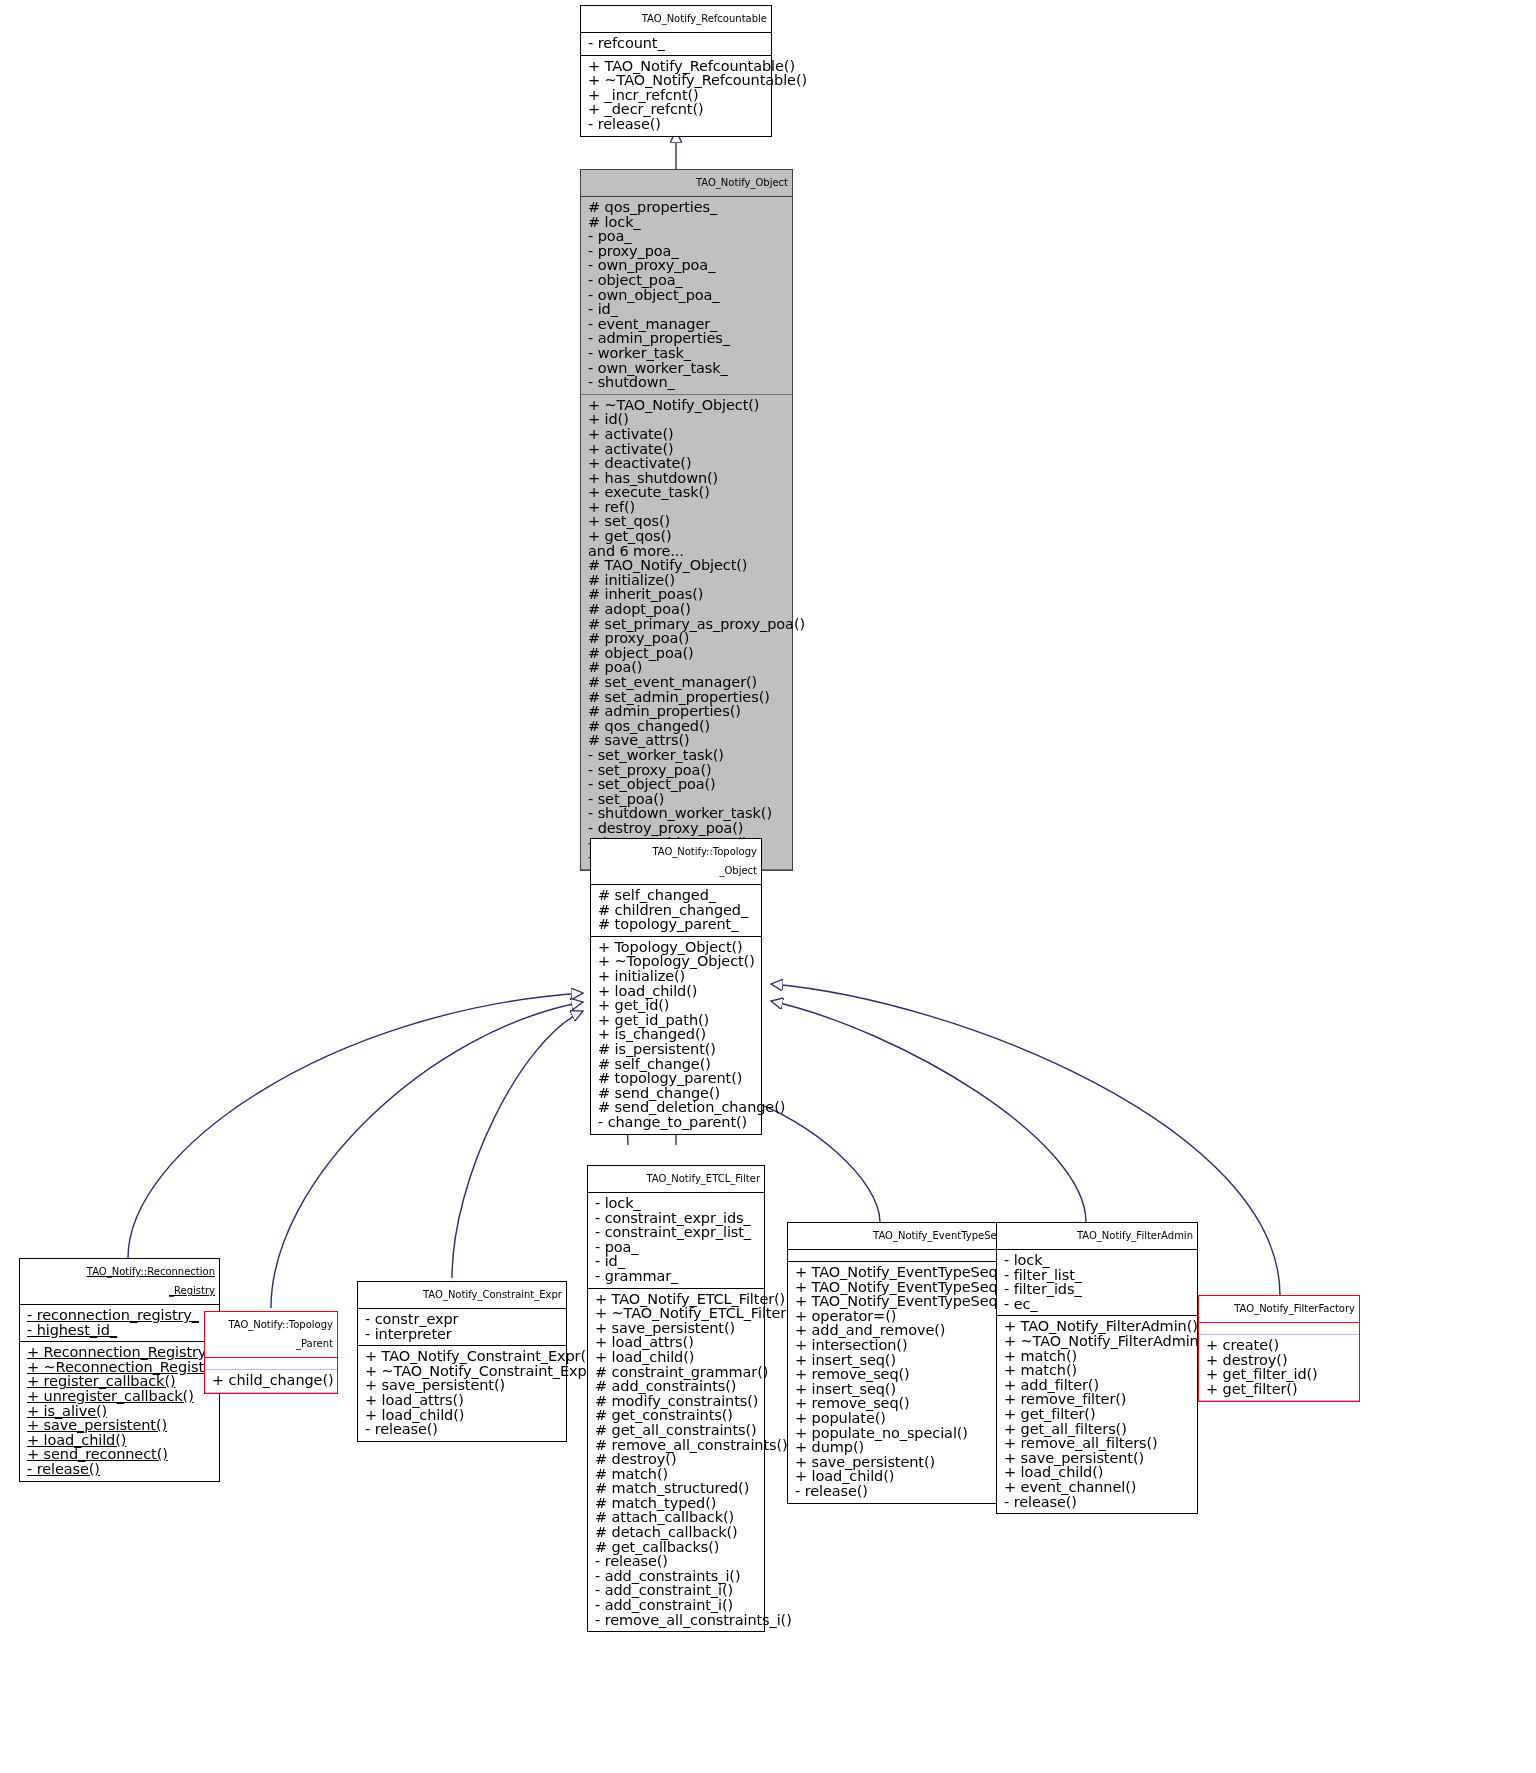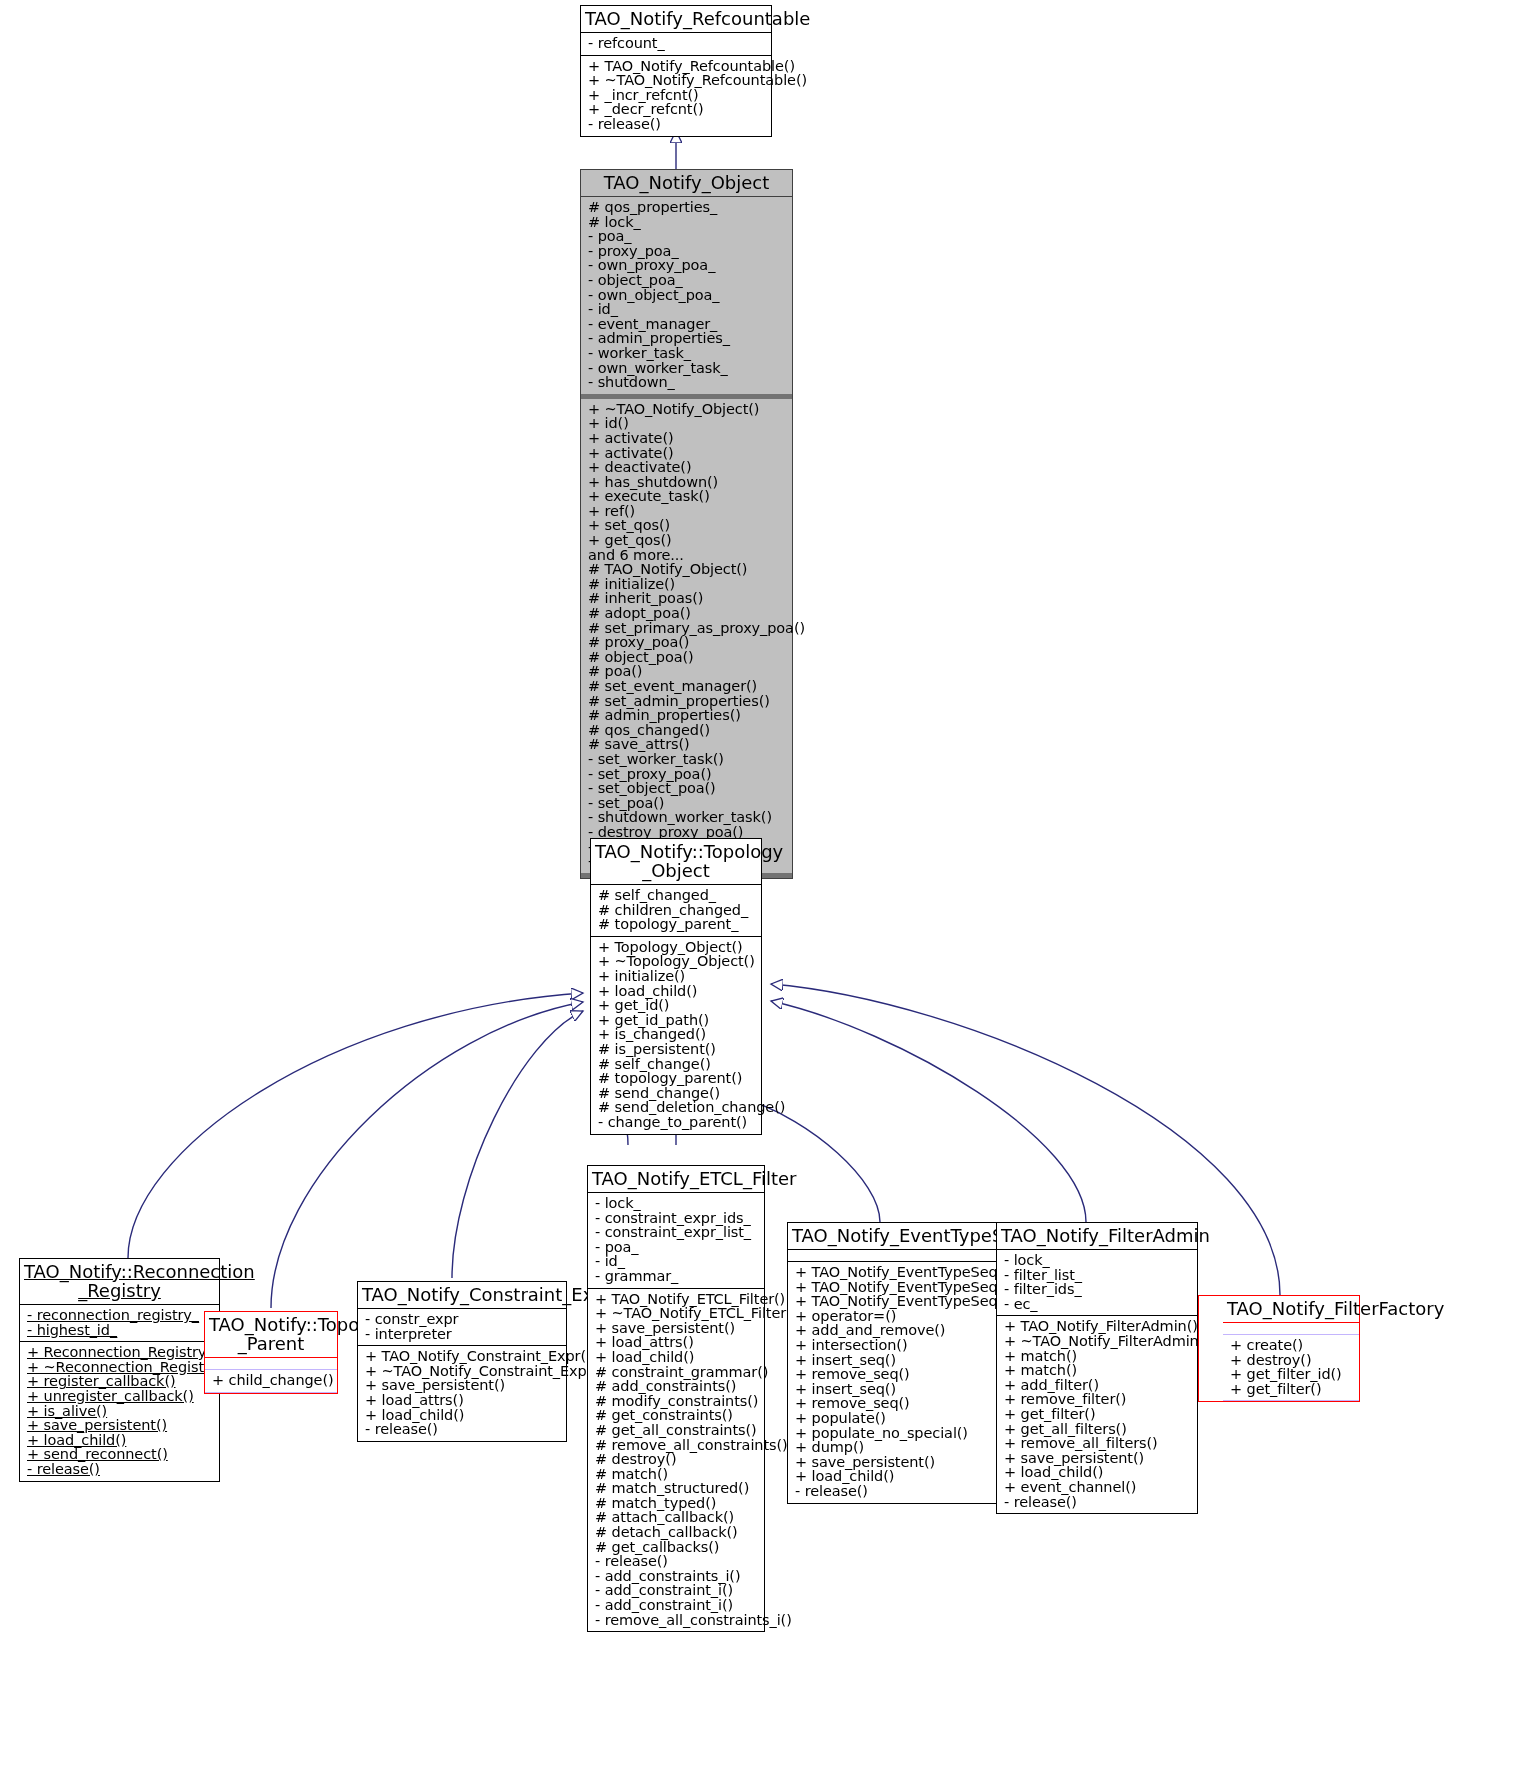--- a/index.html
+++ b/index.html
@@ -3,26 +3,26 @@
 <meta charset="utf-8">
 <style>
   html,body{margin:0;padding:0;background:#ffffff;}
   body{width:1536px;height:1773px;position:relative;font-family:"DejaVu Sans",sans-serif;}
   #canvas{position:absolute;left:0;top:0;width:1536px;height:1773px;}
   svg#edges{position:absolute;left:0;top:0;width:1536px;height:1773px;pointer-events:none;}
   .node{position:absolute;box-sizing:border-box;background:#ffffff;border:1px solid #000000;}
   .node.gray{background:#c0c0c0;border:1px solid #404040;}
   .node.gray .title,.node.gray .sec{background:#c0c0c0;}
   .node.red{border:1px solid #ff0000;}
-  .title{font-size:18px;line-height:19px;text-align:center;padding:3px 4px 4px 4px;
+  .title{font-size:10px;line-height:19px;text-align:right;padding:3px 4px 4px 4px;
          border-bottom:1px solid #000;color:#000;white-space:pre-line;}
   .node.gray .title{border-bottom:1px solid #404040;}
   .node.red .title{border-bottom:1px solid #ff0000;}
   .sec{padding:3px 5px 4px 7px;border-bottom:1px solid #000;}
-  .node.gray .sec{border-bottom:5px solid #737373;}
+  .node.gray .sec{border-bottom:1px solid #737373;}
   .node.red .sec{border-bottom:1px solid #c4b5fd;}
   .sec.last{border-bottom:none;}
   .sec div{font-size:14.5px;line-height:14.6px;color:#000;white-space:nowrap;letter-spacing:-0.1px;}
   .sec.empty{height:11px;padding:0;}
 </style>
 </head>
 <body>
 
 <div id="canvas">
 
@@ -264,21 +264,21 @@
         <div>+ get_filter()</div>
         <div>+ get_all_filters()</div>
         <div>+ remove_all_filters()</div>
         <div>+ save_persistent()</div>
         <div>+ load_child()</div>
         <div>+ event_channel()</div>
         <div>- release()</div>
       </div>
   </div>
 
-  <div class="node red" style="left:1198px;top:1295px;width:162px;padding-left:24px;">
+  <div class="node red" style="left:1198px;top:1295px;width:162px;">
     <div class="title">TAO_Notify_FilterFactory</div>
     <div class="sec empty"></div>
     <div class="sec last">
         <div>+ create()</div>
         <div>+ destroy()</div>
         <div>+ get_filter_id()</div>
         <div>+ get_filter()</div>
       </div>
   </div>
 

